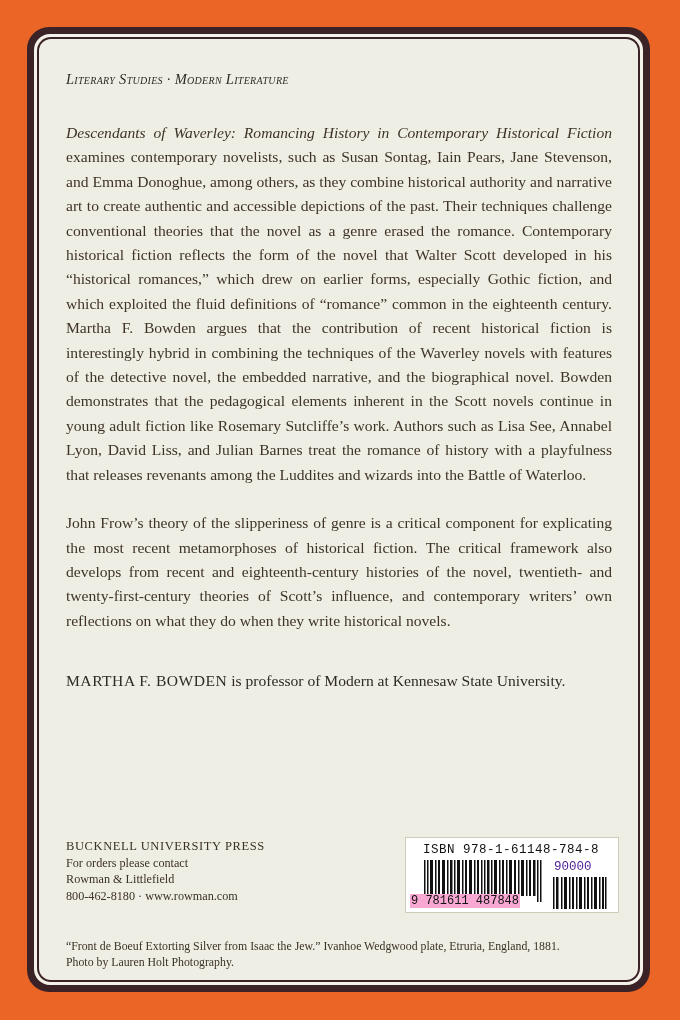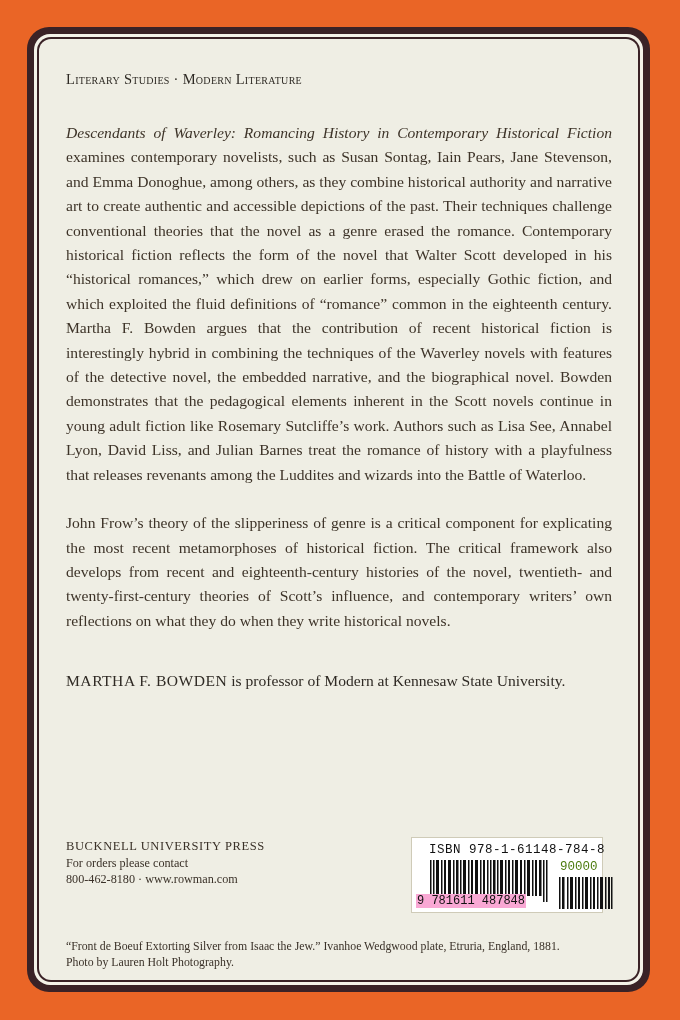--- a/index.html
+++ b/index.html
@@ -23,51 +23,52 @@
     background:#3a2226; border-radius:14px;
   }
   .panel {
     position:absolute; left:2px; top:2px; right:2px; bottom:2px;
     background:#EFEEE4; border-radius:12px;
   }
   .series {
     position:absolute; left:66px; top:71px;
     font-size:14.5px; font-variant:small-caps; letter-spacing:0.3px;
     color:#2e2a24;
+    font-style:italic;
   }
   .blurb {
     position:absolute; left:66px; top:121px; width:546px;
     font-size:15.6px; line-height:24.4px; text-align:justify;
     color:#3d3328;
   }
   .blurb p { margin:0 0 24px 0; }
   .blurb i { }
   .author-bio {
     position:absolute; left:66px; top:672px; width:560px;
     font-size:15.6px; color:#2f2a24;
   }
   .author-name { letter-spacing:0.5px;margin-top:38px; }
   .publisher {
     position:absolute; left:66px; top:838px;
     font-size:12.2px; line-height:16.5px; color:#3a3128;
   }
   .publisher .pname { letter-spacing:0.6px; font-size:12.5px; }
   .barcode-box {
-    position:absolute; left:405px; top:837px; width:192px; height:76px;
-    background:#ffffff; border:1.5px solid #cfcbb8; box-sizing:border-box;margin-left:6px;
+    position:absolute; left:405px; top:837px; width:214px; height:76px;
+    background:#ffffff; border:1.5px solid #cfcbb8; box-sizing:border-box;
   }
   .isbn-text {
     position:absolute; left:17px; top:5px;
     font-family:"Liberation Mono","DejaVu Sans Mono",monospace;
     font-size:12.5px; color:#111; letter-spacing:0.5px; white-space:nowrap;
   }
   .price-text {
     position:absolute; left:148px; top:22px;
     font-family:"Liberation Mono","DejaVu Sans Mono",monospace;
-    font-size:12.5px; color:#4d7c0f; white-space:nowrap;
+    font-size:12.5px; color:#4c1d95; white-space:nowrap;
   }
   .bars-main { position:absolute; left:18px; top:22px; width:118px; height:42px; }
   .bars-addon { position:absolute; left:147px; top:39px; width:54px; height:32px; }
   .ean-digits {
     position:absolute; left:4px; top:56px;
     font-family:"Liberation Mono","DejaVu Sans Mono",monospace;
     font-size:12px; color:#111; background:#f9a8d4; padding:0 1px; white-space:nowrap;
   }
   .caption {
     position:absolute; left:66px; top:938px; width:560px;
@@ -92,20 +93,21 @@
   <p>John Frow’s theory of the slipperiness of genre is a critical component for explicating the most recent metamorphoses of historical fiction. The critical framework also develops from recent and eighteenth-century histories of the novel, twentieth- and twenty-first-century theories of Scott’s influence, and contemporary writers’ own reflections on what they do when they write historical novels.</p>
 </div>
 
 <div class="author-bio">
   <span class="author-name">MARTHA F. BOWDEN</span><span> is professor of Modern at Kennesaw State University.</span>
 </div>
 
 <div class="publisher">
   <div class="pname">BUCKNELL UNIVERSITY PRESS</div>
   <div>For orders please contact</div>
+  <div>Rowman &amp; Littlefield</div>
   <div>800-462-8180 · www.rowman.com</div>
 </div>
 
 <div class="barcode-box">
   <div class="isbn-text">ISBN 978-1-61148-784-8</div>
   <div class="price-text">90000</div>
   <svg class="bars-main" viewBox="0 0 118 42" preserveAspectRatio="none">
     <g fill="#111">
       <rect x="0" y="0" width="1.5" height="42"></rect>
         <rect x="3" y="0" width="1.5" height="42"></rect>

